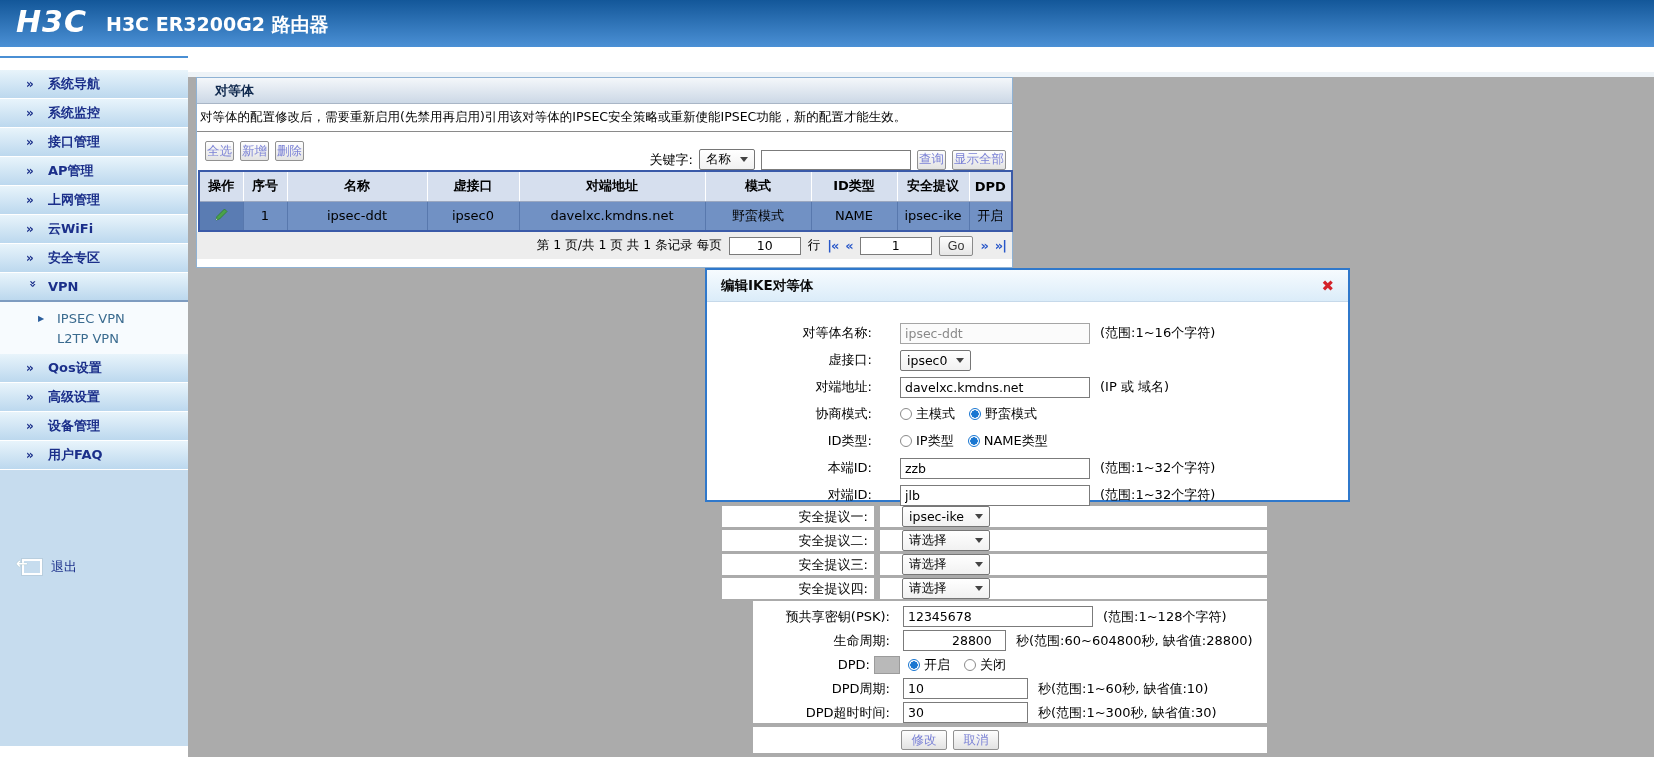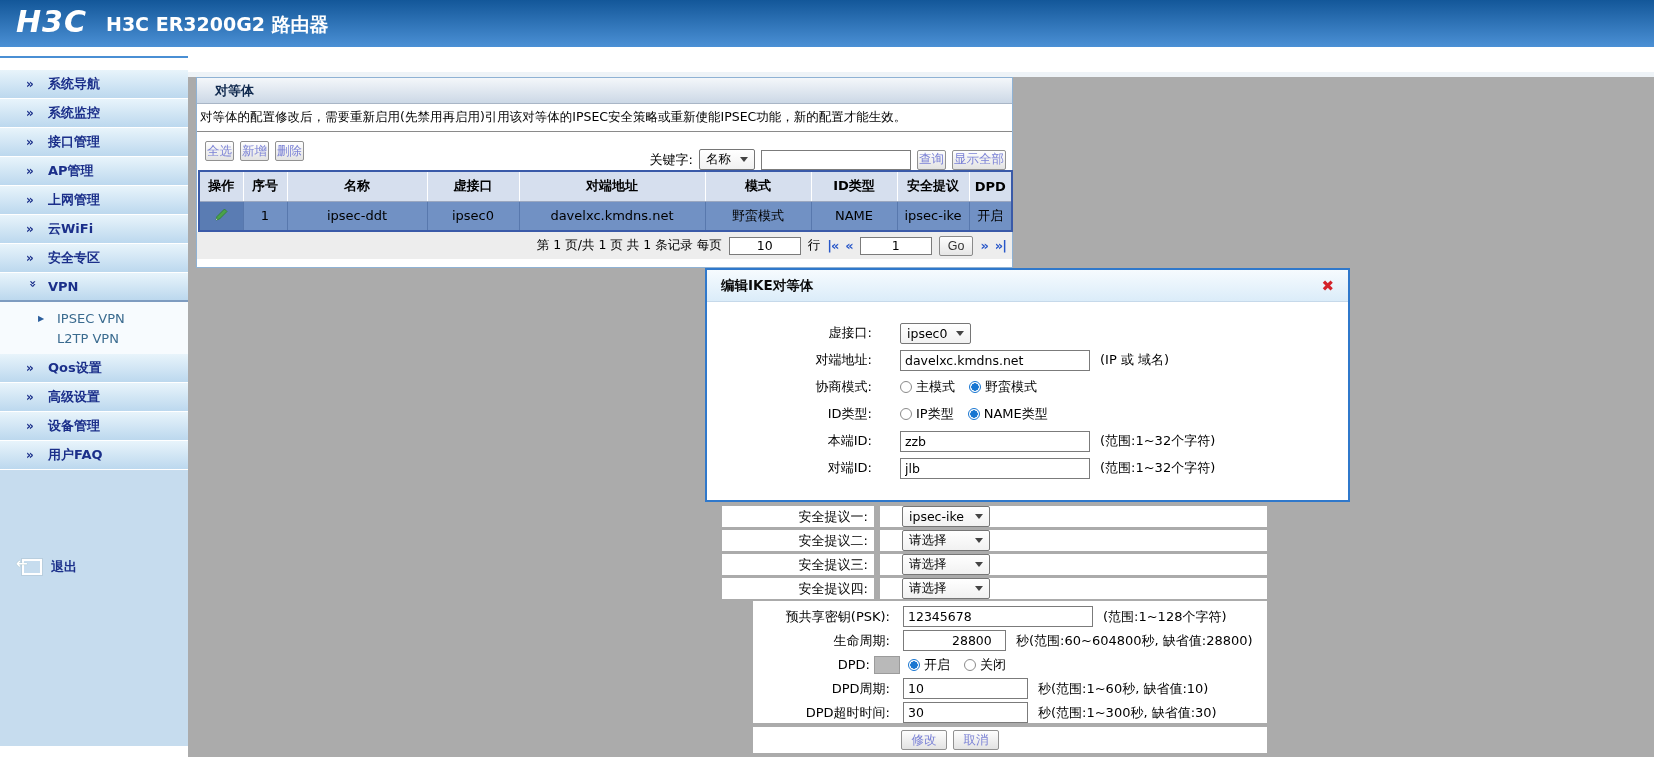--- a/index.html
+++ b/index.html
@@ -33,21 +33,21 @@
   .submenu { background:#f7fbfe; padding:6px 0 6px 0; }
   .sub-item { height:20px; display:flex; align-items:center; padding-left:38px; cursor:pointer; }
   .sub-item .arr { color:#2a5d9c; font-size:8px; width:19px; }
   .sub-item .slbl { color:#3a6b8f; font-size:13px; }
   .side-fill { background:#c6dcee; height:276px; position:relative; }
   .logout { position:absolute; left:22px; top:88px; display:flex; align-items:center; gap:9px; cursor:pointer; }
   .logout-icon { position:relative; width:20px; height:16px; border:2px solid #fff;
     box-shadow:0 0 0 1px #b9cede; background:transparent; }
   .logout-icon span { position:absolute; left:-8px; top:-6px; color:#fff; font-size:14px; font-weight:bold;
     text-shadow:0 0 1px #8aa; }
-  .logout .lbl { color:#1b2f8a; font-size:13px; font-weight:bold; }
+  .logout .lbl { color:#1b2f8a; font-size:13px; font-weight:normal; }
 
   
   .main-lightline { position:absolute; left:188px; top:72px; width:1466px; height:5px; background:#eef3f7; z-index:1; }
   .main-bg { position:absolute; left:188px; top:77px; width:1466px; height:680px; background:#ababab; z-index:1; }
 
   
   .panel { position:absolute; left:196px; top:77px; width:817px; height:191px; background:#fff;
     border:1px solid #8fb2d4; z-index:2; }
   .panel-title { height:26px; background:linear-gradient(#f4f7fa,#ccd8e6); border-bottom:1px solid #a9b6c6;
     display:flex; align-items:center; padding-left:18px; font-size:13px; font-weight:bold; color:#10294e; }
@@ -283,20 +283,25 @@
     </div>
   </div>
 
   <div class="dialog">
     <div class="dialog-header">
       <span class="dialog-title">编辑IKE对等体</span>
       <span class="dialog-close">✖</span>
     </div>
     <div class="dialog-body">
       <div class="drow">
+        <span class="dlabel">对等体名称:</span>
+        <input class="tinput dinput disabled" value="ipsec-ddt" style="">
+        <span class="dnote">(范围:1~16个字符)</span>
+      </div>
+      <div class="drow">
         <span class="dlabel">虚接口:</span>
         <span class="fselect">
           <span>ipsec0</span>
           <span class="tri"></span>
         </span>
       </div>
       <div class="drow">
         <span class="dlabel">对端地址:</span>
         <input class="tinput dinput" value="davelxc.kmdns.net" style="">
         <span class="dnote">(IP 或 域名)</span>

